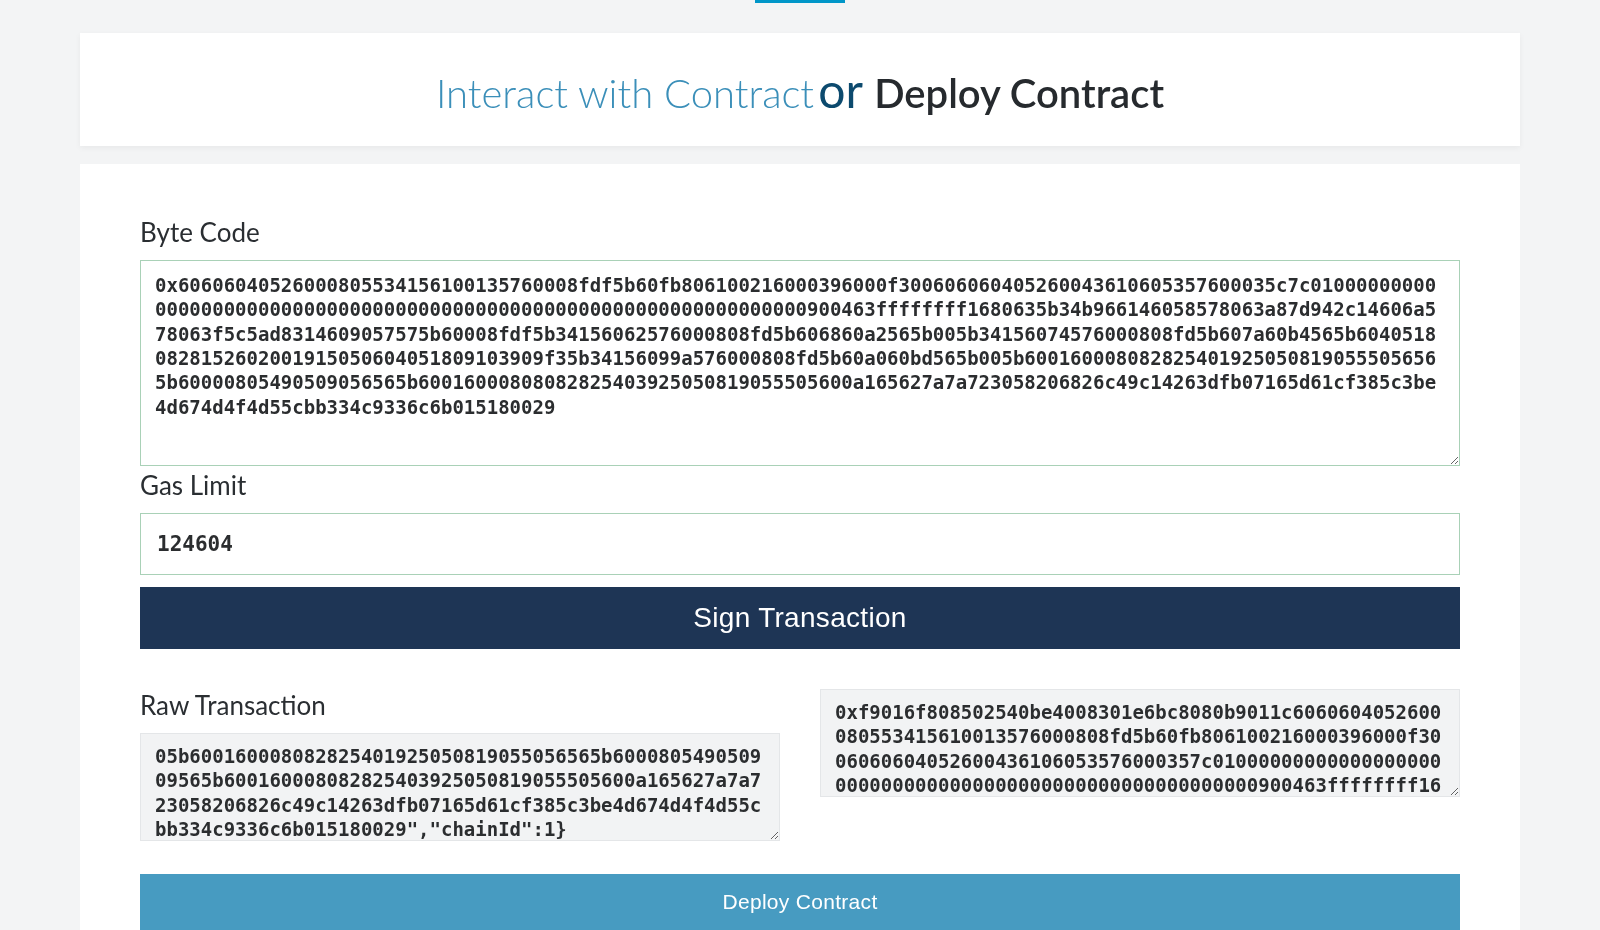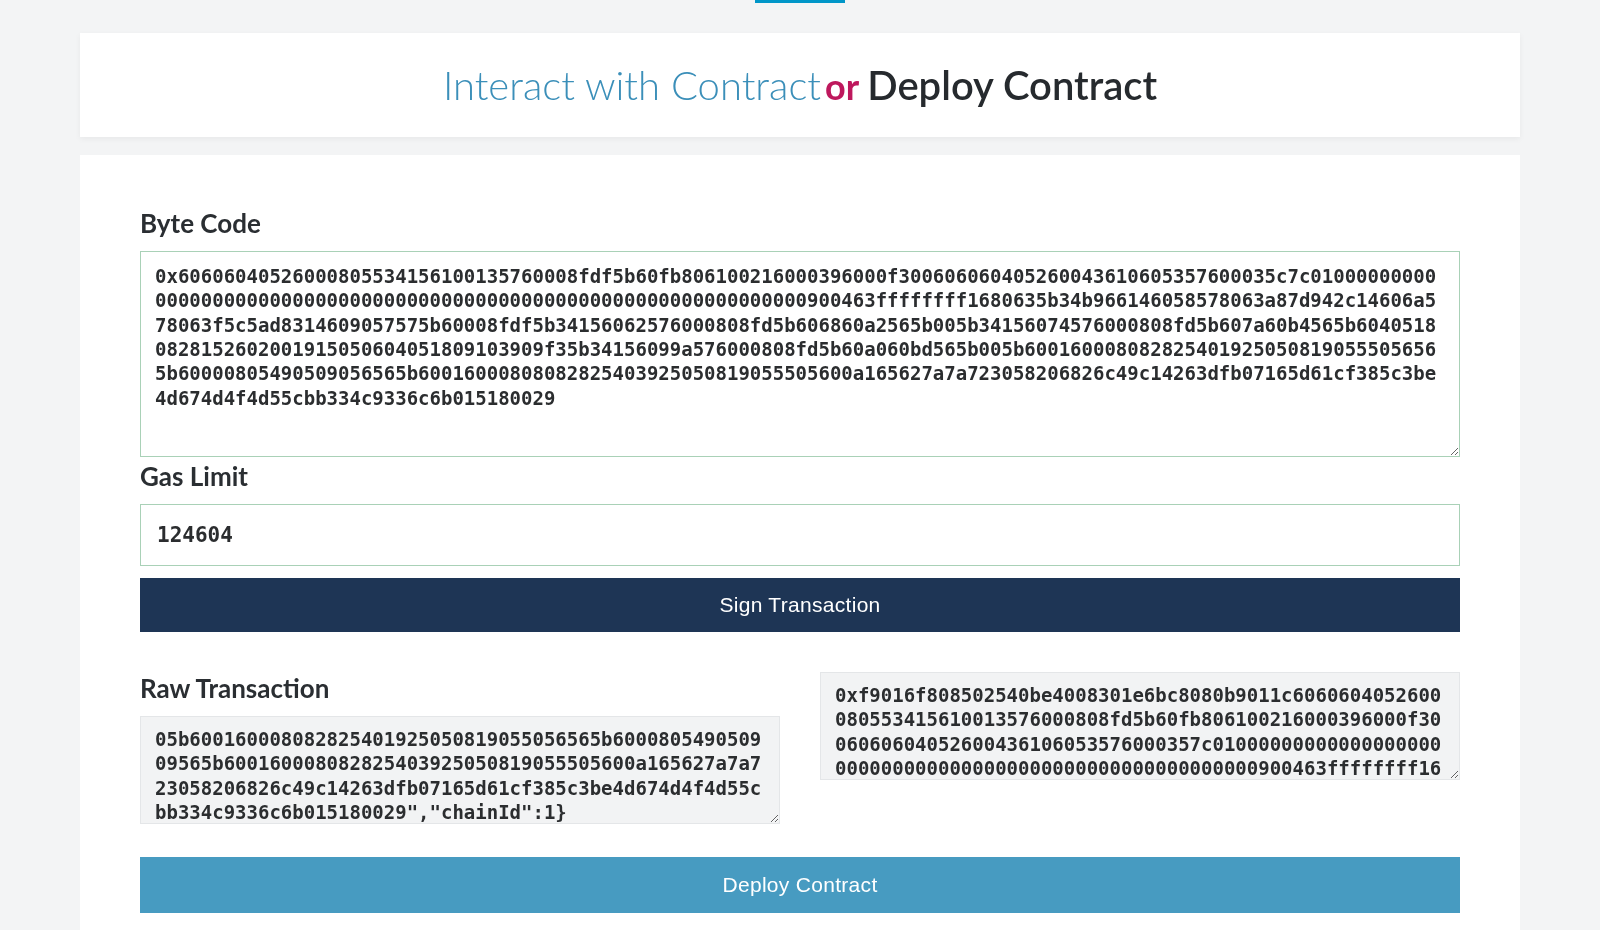--- a/index.html
+++ b/index.html
@@ -30,40 +30,40 @@
       box-shadow: 0 2px 6px rgba(0,0,0,0.05);
     }
     .panel-heading .contract-mode-link {
       font-size: 40px;
       font-weight: 300;
       color: #3b8fb9;
       cursor: pointer;
       margin-top: 37px;
     }
     .panel-heading .contract-mode-or {
-      font-size: 36px;
-      font-weight: 700;
-      color: #be185d;
+      font-size: 48px;
+      font-weight: 400;
+      color: #0c4a6e;
     }
     .panel-heading .contract-mode-active {
       font-size: 40px;
       font-weight: 600;
       color: #262a2e;
     }
 
     .panel-body {
       width: 1440px;
       margin: 0 auto;
       background: #fff;
       padding: 52px 60px 60px 60px;
     }
 
     .field-label {
       font-size: 26px;
-      font-weight: 700;
+      font-weight: 400;
       color: #2a2e32;
       margin-bottom: 12px;
     }
 
     .bytecode-area {
       width: 100%;
       height: 206px;
       border: 1px solid #a9d1b7;
       background: #fff;
       padding: 12px 14px;
@@ -88,21 +88,21 @@
       font-weight: 700;
       color: #2b2d2f;
       background: #fff;
     }
 
     .btn-sign {
       width: 100%;
       margin-top: 12px;
       background: #1e3555;
       color: #fff;
-      font-size: 21px;
+      font-size: 28px;
       font-weight: 500;
       border: none;
       padding: 15px 0;
       cursor: pointer;
       letter-spacing: .3px;
     }
 
     .tx-row {
       display: flex;
       gap: 40px;

